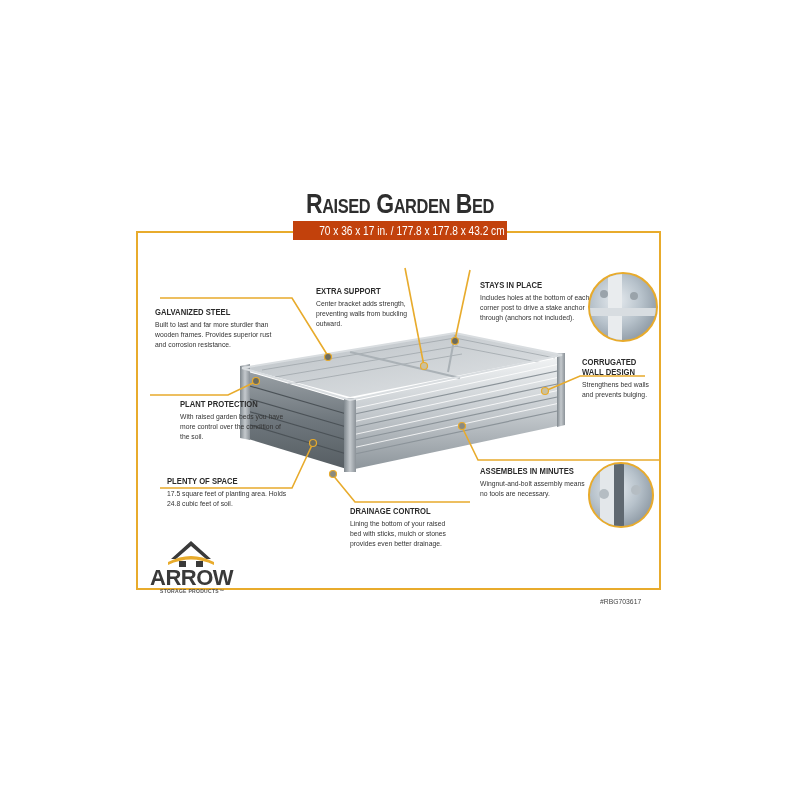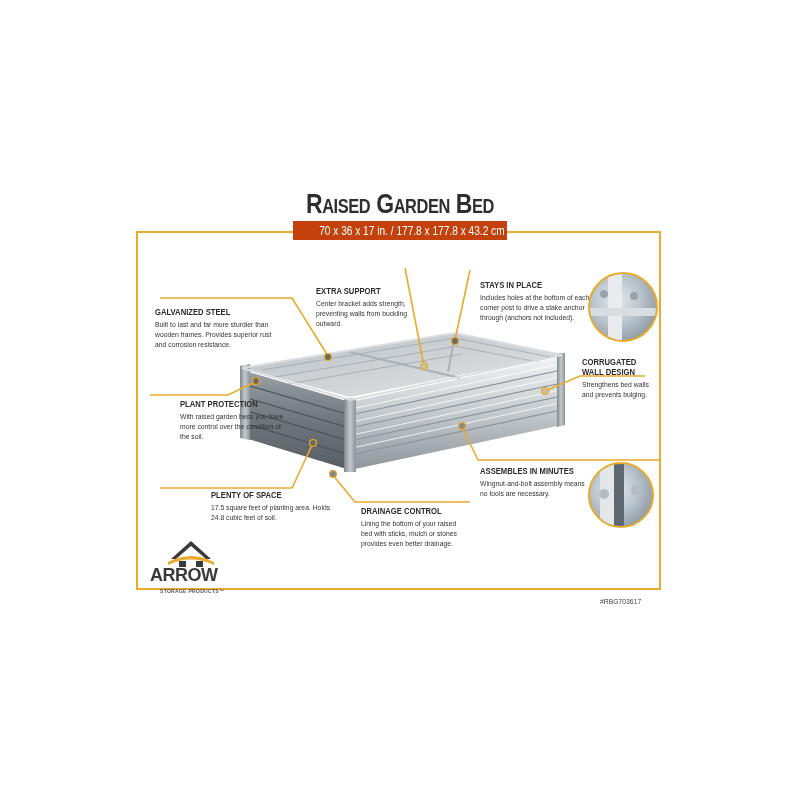--- a/index.html
+++ b/index.html
@@ -13,21 +13,21 @@
     .subtitle-bar { left: 293px; top: 221px; width: 214px; height: 19px;
                     background: #c2410c; color: #fff; font-size: 13px;
                     line-height: 19px; text-align: right; white-space: nowrap;
                     overflow: hidden; }
     .subtitle-bar span { display: inline-block; transform: scaleX(0.78); transform-origin: center; }
     .callout { font-size: 8px; line-height: 10px; color: #333; }
     .callout .h { font-weight: bold; font-size: 9px; color: #2b2b2b; margin-bottom: 3px;
                   display: block; transform: scaleX(0.85); transform-origin: left; white-space: nowrap; }
     .callout .b { display: block; transform: scaleX(0.85); transform-origin: left; width: 118%; }
     svg.layer { position: absolute; left: 0; top: 0; }
-    .logo-text { left: 150px; top: 565px; font-size: 18px; font-weight: bold; color: #3a3a3a;
+    .logo-text { left: 150px; top: 565px; font-size: 22px; font-weight: bold; color: #3a3a3a;
                  letter-spacing: -0.5px; }
     .logo-sub { left: 160px; top: 588px; font-size: 5px; font-weight: bold; color: #555; letter-spacing: 0.3px; }
     .sku { left: 600px; top: 597px; font-size: 8px; color: #444; transform: scaleX(0.85); transform-origin: left; }
     .inset { border-radius: 50%; border: 2px solid #e8ab2c; overflow: hidden;
              background: radial-gradient(circle at 40% 40%, #e6ebef 0%, #b7c2cb 45%, #8c98a3 80%, #6f7a85 100%); }
   </style>
 </head>
 <body>
 
 <svg class="layer" width="800" height="800">
@@ -160,26 +160,26 @@
 <div class="abs callout" style="left:582px; top:357px; width:75px;">
   <span class="h" style="white-space:normal; width:70px;">CORRUGATED WALL DESIGN</span>
   <span class="b">Strengthens bed walls and prevents bulging.</span>
 </div>
 
 <div class="abs callout" style="left:480px; top:466px; width:105px;">
   <span class="h">ASSEMBLES IN MINUTES</span>
   <span class="b">Wingnut-and-bolt assembly means no tools are necessary.</span>
 </div>
 
-<div class="abs callout" style="left:167px; top:490px; width:125px;margin-left:44px;">
+<div class="abs callout" style="left:167px; top:476px; width:125px;">
   <span class="h">PLENTY OF SPACE</span>
   <span class="b">17.5 square feet of planting area. Holds 24.8 cubic feet of soil.</span>
 </div>
 
-<div class="abs callout" style="left:361px; top:506px; width:100px;">
+<div class="abs callout" style="left:350px; top:506px; width:100px;">
   <span class="h">DRAINAGE CONTROL</span>
   <span class="b">Lining the bottom of your raised bed with sticks, mulch or stones provides even better drainage.</span>
 </div>
 
 <div class="abs inset" style="left:588px; top:272px; width:66px; height:66px;">
   <svg width="66" height="66">
     <rect x="18" y="0" width="14" height="66" fill="#e9ecee"></rect>
     <rect x="0" y="34" width="66" height="8" fill="#d8dde1"></rect>
     <circle cx="14" cy="20" r="4" fill="#9aa3aa"></circle>
     <circle cx="44" cy="22" r="4" fill="#9aa3aa"></circle>

